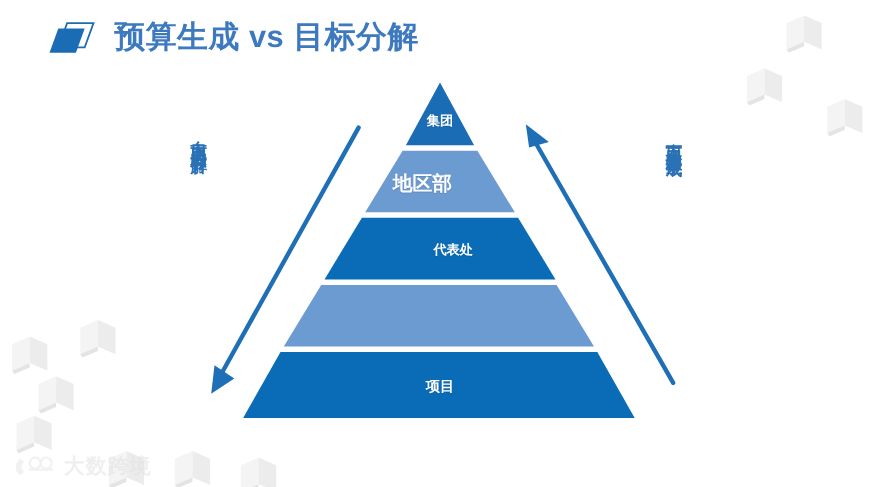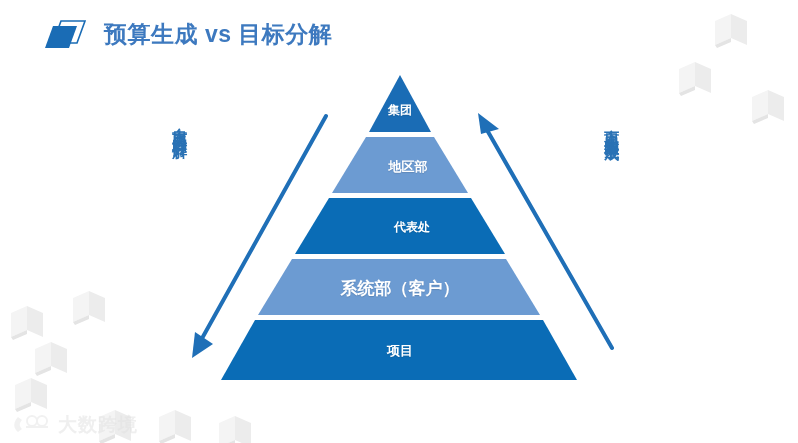--- a/index.html
+++ b/index.html
@@ -38,21 +38,21 @@
     gap: 14px;
   }
   .title-logo {
     width: 46px;
     height: 32px;
     position: relative;
     flex: 0 0 auto;
   }
   .title-logo svg { display: block; }
   .title-text {
-    font-size: 23px;
+    font-size: 28px;
     font-weight: bold;
     color: #3d79bf;
     letter-spacing: 0.5px;
     white-space: nowrap;
     line-height: 1;
   }
 
   
   #pyramid {
     position: absolute;
@@ -208,23 +208,22 @@
       <polygon points="192,358 195,332 213,344" fill="#1f6fb7"></polygon>
     </g>
 
     <g>
       <line x1="612" y1="348" x2="487" y2="130" stroke="#1f6fb7" stroke-width="4" stroke-linecap="round"></line>
       <polygon points="478,113 499,129 481,134" fill="#1f6fb7"></polygon>
     </g>
   </svg>
 
   <div class="tier-label" style="left:400px; top:110px; font-size:12px;">集团</div>
-  <div class="tier-label" style="left:408px; top:167px; font-size:13px;">地区部</div>
+  <div class="tier-label" style="left:384px; top:167px; font-size:18px;">地区部</div>
   <div class="tier-label" style="left:412px; top:227px; font-size:12px;">代表处</div>
-  <div class="tier-label" style="left:400px; top:288px; font-size:17px;">系统部（客户）</div>
   <div class="tier-label" style="left:400px; top:351px; font-size:13px;">项目</div>
 
   <div class="side-caption" id="caption-left">自上而下的目标分解</div>
   <div class="side-caption" id="caption-right">自下而上的预算生成</div>
 
   <div id="watermark">
     <span class="wm-mark">
       <svg width="38" height="22" viewBox="0 0 38 22">
         <path d="M4 4 C-1 9 -1 15 4 19 L8 16 C5 13 5 10 8 7 Z" fill="#e6e6e6"></path>
         <circle cx="18" cy="8" r="5" fill="none" stroke="#e6e6e6" stroke-width="2"></circle>

